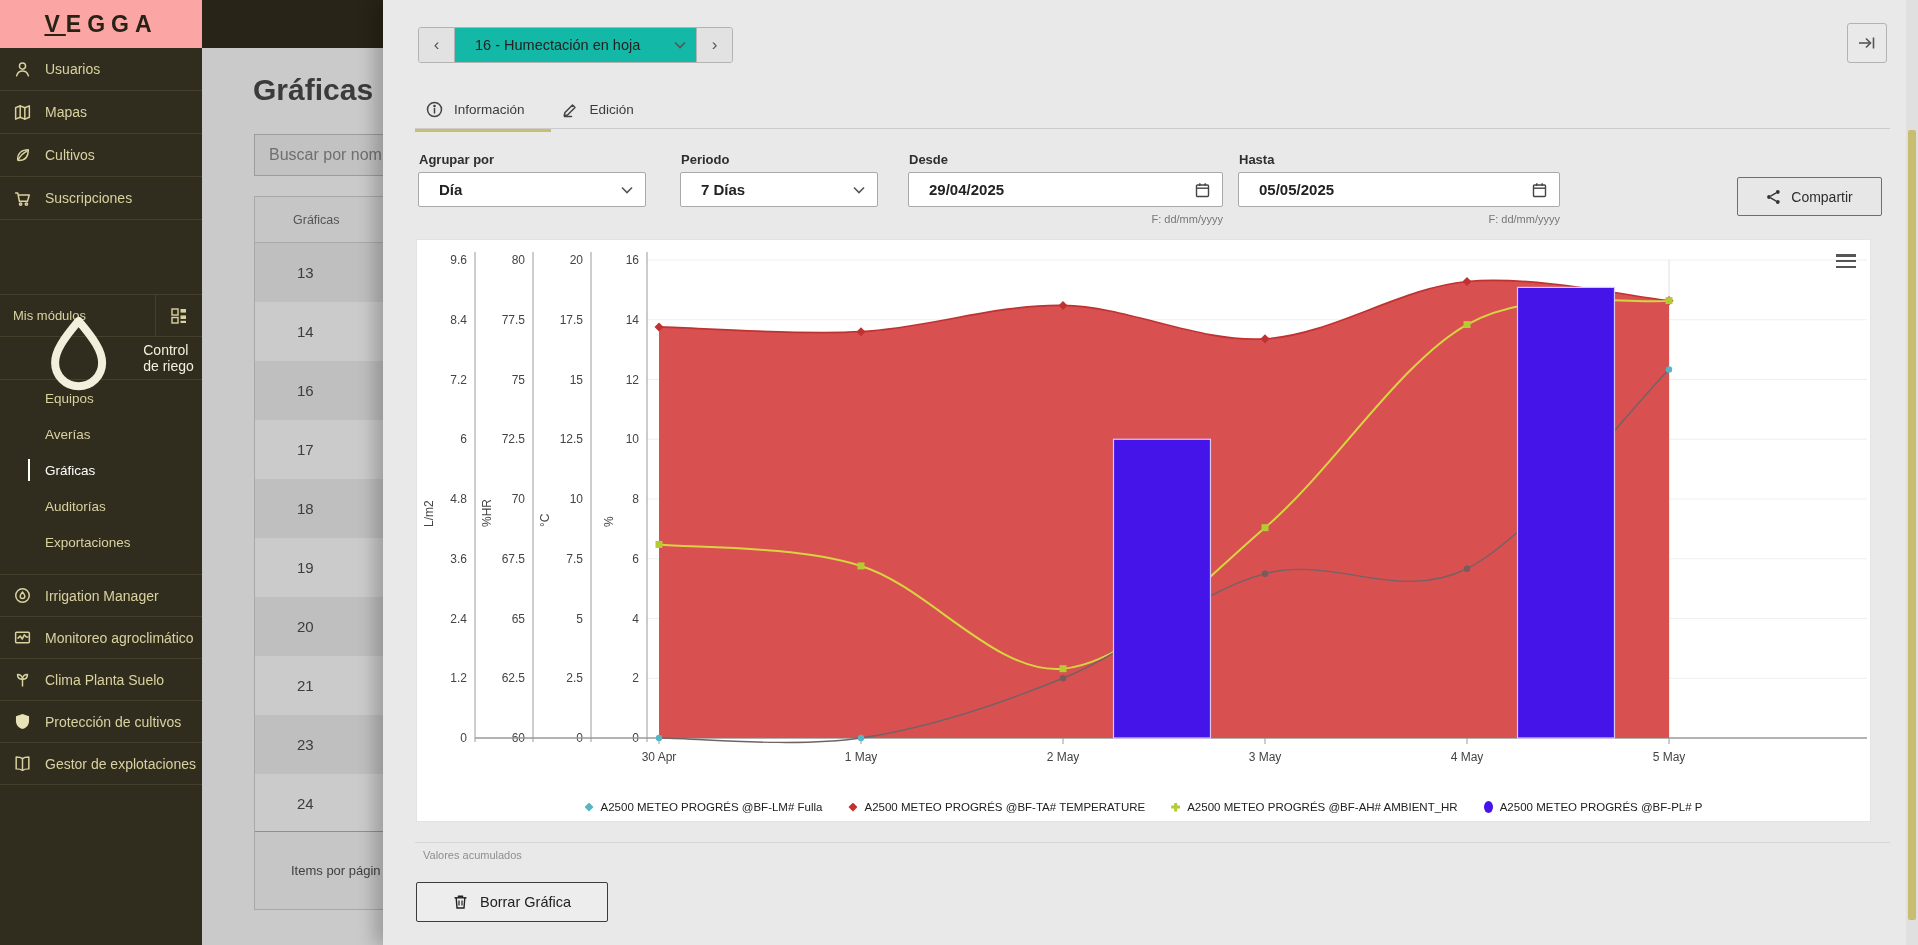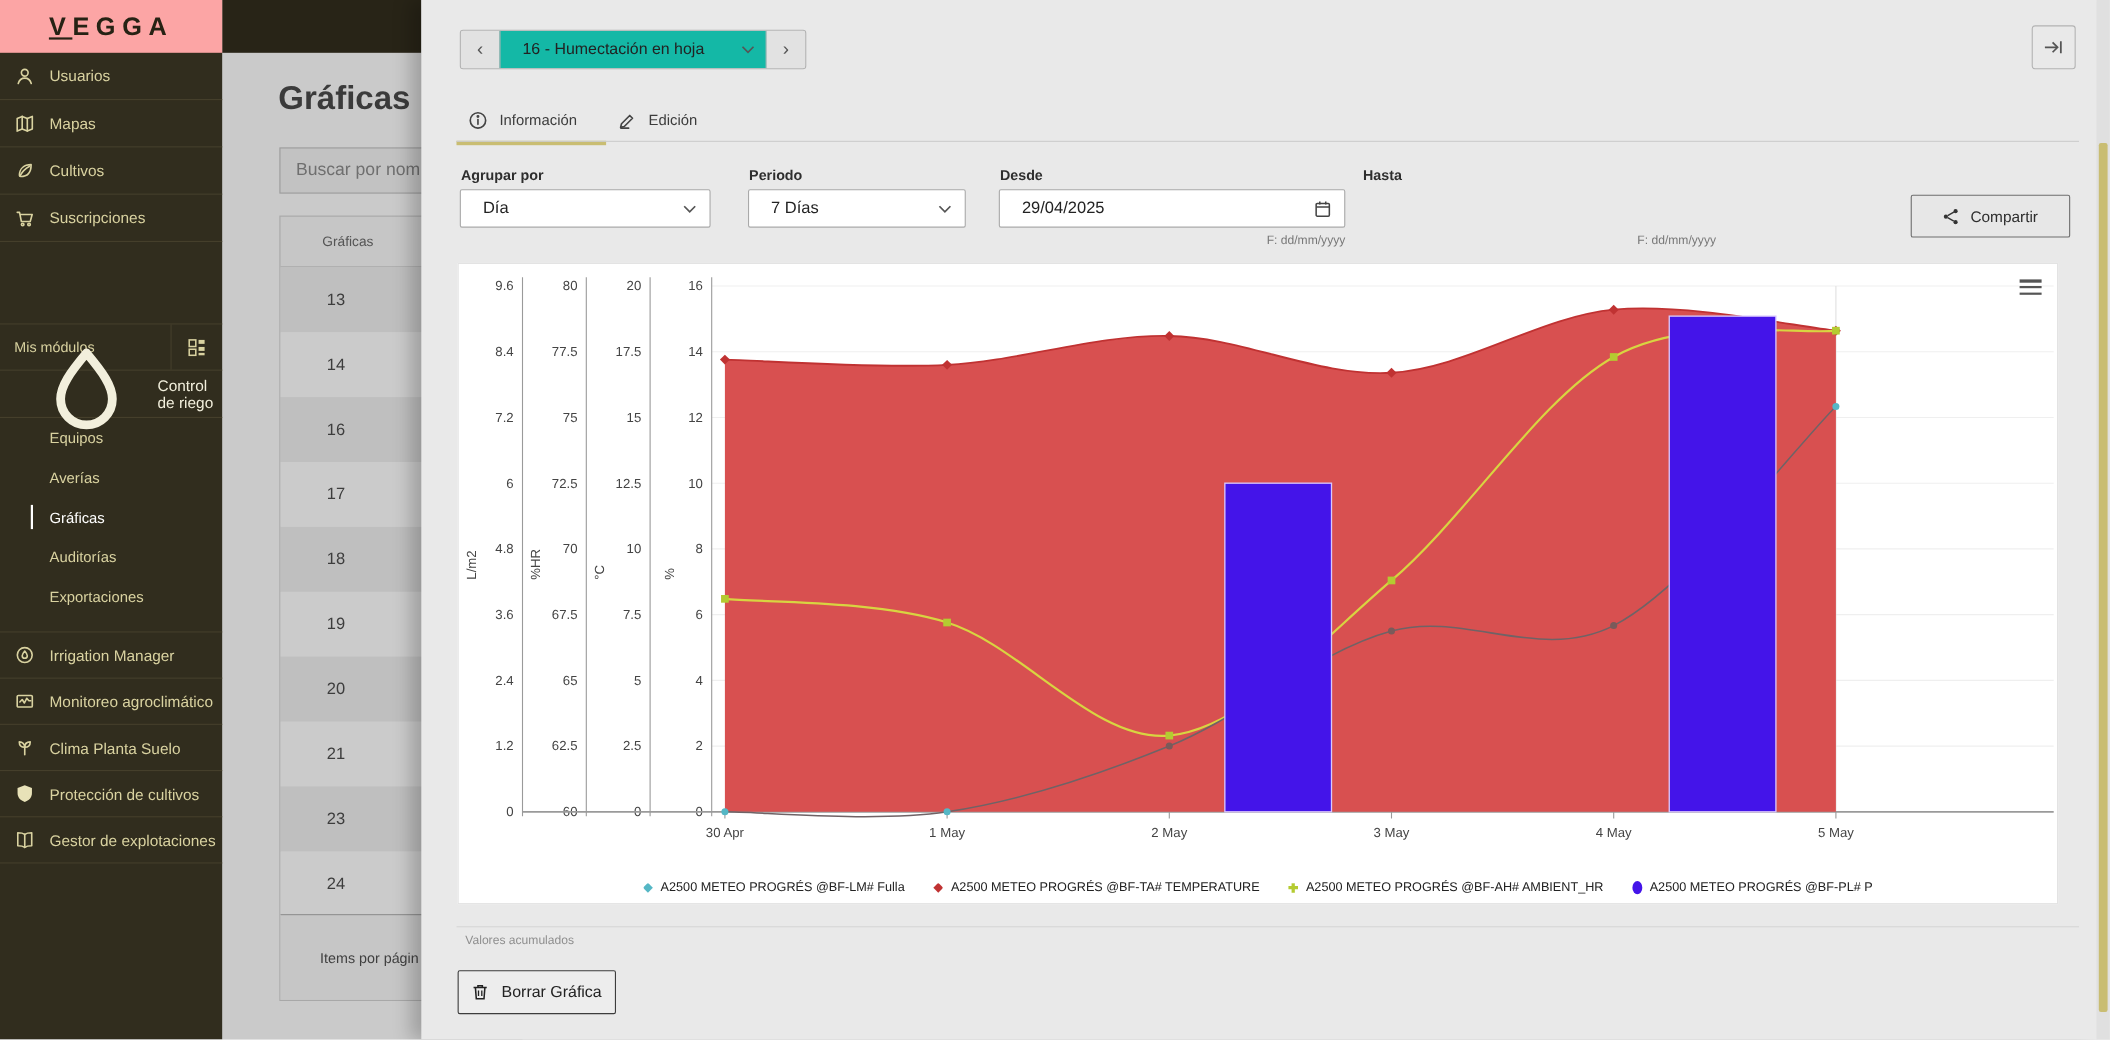--- a/index.html
+++ b/index.html
@@ -48,39 +48,39 @@
   .nav-select .txt { flex:1; font-size:14.5px; color:#222; white-space:nowrap; overflow:hidden; }
   .collapse-btn { position:absolute; left:1464px; top:23px; width:40px; height:40px; border:1px solid #b3b3b3; border-radius:3px; background:transparent; display:flex; align-items:center; justify-content:center; cursor:pointer; }
 
   .tabs { position:absolute; left:32px; top:90px; display:flex; }
   .tab { position:relative; display:flex; align-items:center; gap:11px; padding:0 26px 0 11px; height:38px; font-size:13.5px; color:#3c3c3c; cursor:pointer; }
   .tab.active::after { content:""; position:absolute; left:0; right:0; bottom:-4px; height:4px; background:#c9bd72; }
   .tab-sep { position:absolute; left:32px; top:128px; width:1475px; height:1px; background:#cccccc; }
 
   .filter-label { position:absolute; top:152px; font-size:13px; font-weight:700; color:#2e2e2e; }
   .fbox { position:absolute; top:172px; height:35px; background:#fff; border:1px solid #a9a9a9; border-radius:2px; display:flex; align-items:center; padding:0 12px 0 20px; font-size:15px; color:#222; cursor:pointer; }
-  .fbox .txt { flex:1; }
+  .fbox .txt { flex:1;font-weight:bold; }
   .hint { position:absolute; top:213px; font-size:11px; color:#777; text-align:right; }
   .share-btn { position:absolute; left:1354px; top:177px; width:145px; height:39px; border:1px solid #6e6e6e; border-radius:2px; background:#e7e7e7; display:flex; align-items:center; justify-content:center; gap:10px; font-size:14px; color:#2e2e2e; cursor:pointer; }
 
   .chart-card { position:absolute; left:33px; top:239px; width:1455px; height:583px; background:#ffffff; border:1px solid #e3e3e3; }
   .chart-svg { position:absolute; left:0; top:6px; width:1455px; height:547px; }
   .chart-svg text { font-family:"Liberation Sans", sans-serif; font-size:12px; fill:#444; }
   .chart-menu { position:absolute; right:14px; top:14px; width:20px; height:14px; display:flex; flex-direction:column; justify-content:space-between; cursor:pointer; }
   .chart-menu span { height:2.5px; background:#555; }
   .legend { position:absolute; left:0; right:0; bottom:8px; display:flex; justify-content:center; gap:26px; }
   .legend-item { display:flex; align-items:center; gap:7px; font-size:11.5px; color:#222; cursor:pointer; }
   .lg-mark { display:inline-block; width:9px; height:9px; }
   .lg-diamond { clip-path:polygon(50% 0,100% 50%,50% 100%,0 50%); }
   .lg-plus { clip-path:polygon(33% 0,66% 0,66% 33%,100% 33%,100% 66%,66% 66%,66% 100%,33% 100%,33% 66%,0 66%,0 33%,33% 33%); }
   .lg-ellipse { width:9px; height:12px; border-radius:50%; }
 
   .sep2 { position:absolute; left:32px; top:842px; width:1475px; height:1px; background:#d6d6d6; }
   .acc-label { position:absolute; left:40px; top:849px; font-size:11px; color:#8f8f8f; }
-  .delete-btn { position:absolute; left:33px; top:882px; width:144px; height:40px; border:1.5px solid #3d3d3d; border-radius:2px; background:#ededed; display:flex; align-items:center; justify-content:center; gap:12px; font-size:14.5px; color:#222; cursor:pointer; }
+  .delete-btn { position:absolute; left:33px; top:882px; width:192px; height:40px; border:1.5px solid #3d3d3d; border-radius:2px; background:#ededed; display:flex; align-items:center; justify-content:center; gap:12px; font-size:14.5px; color:#222; cursor:pointer; }
 
   
   .scroll-track { position:absolute; right:0; top:0; width:12px; height:945px; background:#e0e0e0; z-index:9; }
   .scroll-thumb { position:absolute; left:2px; width:8px; top:130px; height:790px; background:#c9bd72; border-radius:2px; cursor:pointer; }
 
   .dark-ic { stroke:#444; fill:none; stroke-width:1.5; stroke-linecap:round; stroke-linejoin:round; }
 </style>
 </head>
 <body>
 
@@ -284,20 +284,29 @@
       <svg width="15" height="16" viewBox="0 0 15 16">
           <rect x="1.5" y="3" width="12" height="11.5" rx="1" fill="none" stroke="#444" stroke-width="1.4"></rect>
           <line x1="1.5" y1="6.2" x2="13.5" y2="6.2" stroke="#444" stroke-width="1.4"></line>
           <line x1="4.8" y1="1.2" x2="4.8" y2="4" stroke="#444" stroke-width="1.4"></line>
           <line x1="10.2" y1="1.2" x2="10.2" y2="4" stroke="#444" stroke-width="1.4"></line>
         </svg>
     </div>
     <span class="hint" style="left:525px;width:315px">F: dd/mm/yyyy</span>
 
     <span class="filter-label" style="left:856px">Hasta</span>
+    <div class="fbox" style="left:855px;width:322px">
+      <span class="txt">05/05/2025</span>
+      <svg width="15" height="16" viewBox="0 0 15 16">
+          <rect x="1.5" y="3" width="12" height="11.5" rx="1" fill="none" stroke="#444" stroke-width="1.4"></rect>
+          <line x1="1.5" y1="6.2" x2="13.5" y2="6.2" stroke="#444" stroke-width="1.4"></line>
+          <line x1="4.8" y1="1.2" x2="4.8" y2="4" stroke="#444" stroke-width="1.4"></line>
+          <line x1="10.2" y1="1.2" x2="10.2" y2="4" stroke="#444" stroke-width="1.4"></line>
+        </svg>
+    </div>
     <span class="hint" style="left:855px;width:322px">F: dd/mm/yyyy</span>
 
     <button class="share-btn">
       <svg width="15" height="16" viewBox="0 0 15 16">
         <circle cx="11.8" cy="3" r="1.9" fill="#333"></circle>
           <circle cx="3" cy="8" r="1.9" fill="#333"></circle>
           <circle cx="11.8" cy="13" r="1.9" fill="#333"></circle>
         <line x1="4.6" y1="7.1" x2="10.2" y2="3.9" stroke="#333" stroke-width="1.3"></line>
         <line x1="4.6" y1="8.9" x2="10.2" y2="12.1" stroke="#333" stroke-width="1.3"></line>
       </svg>

